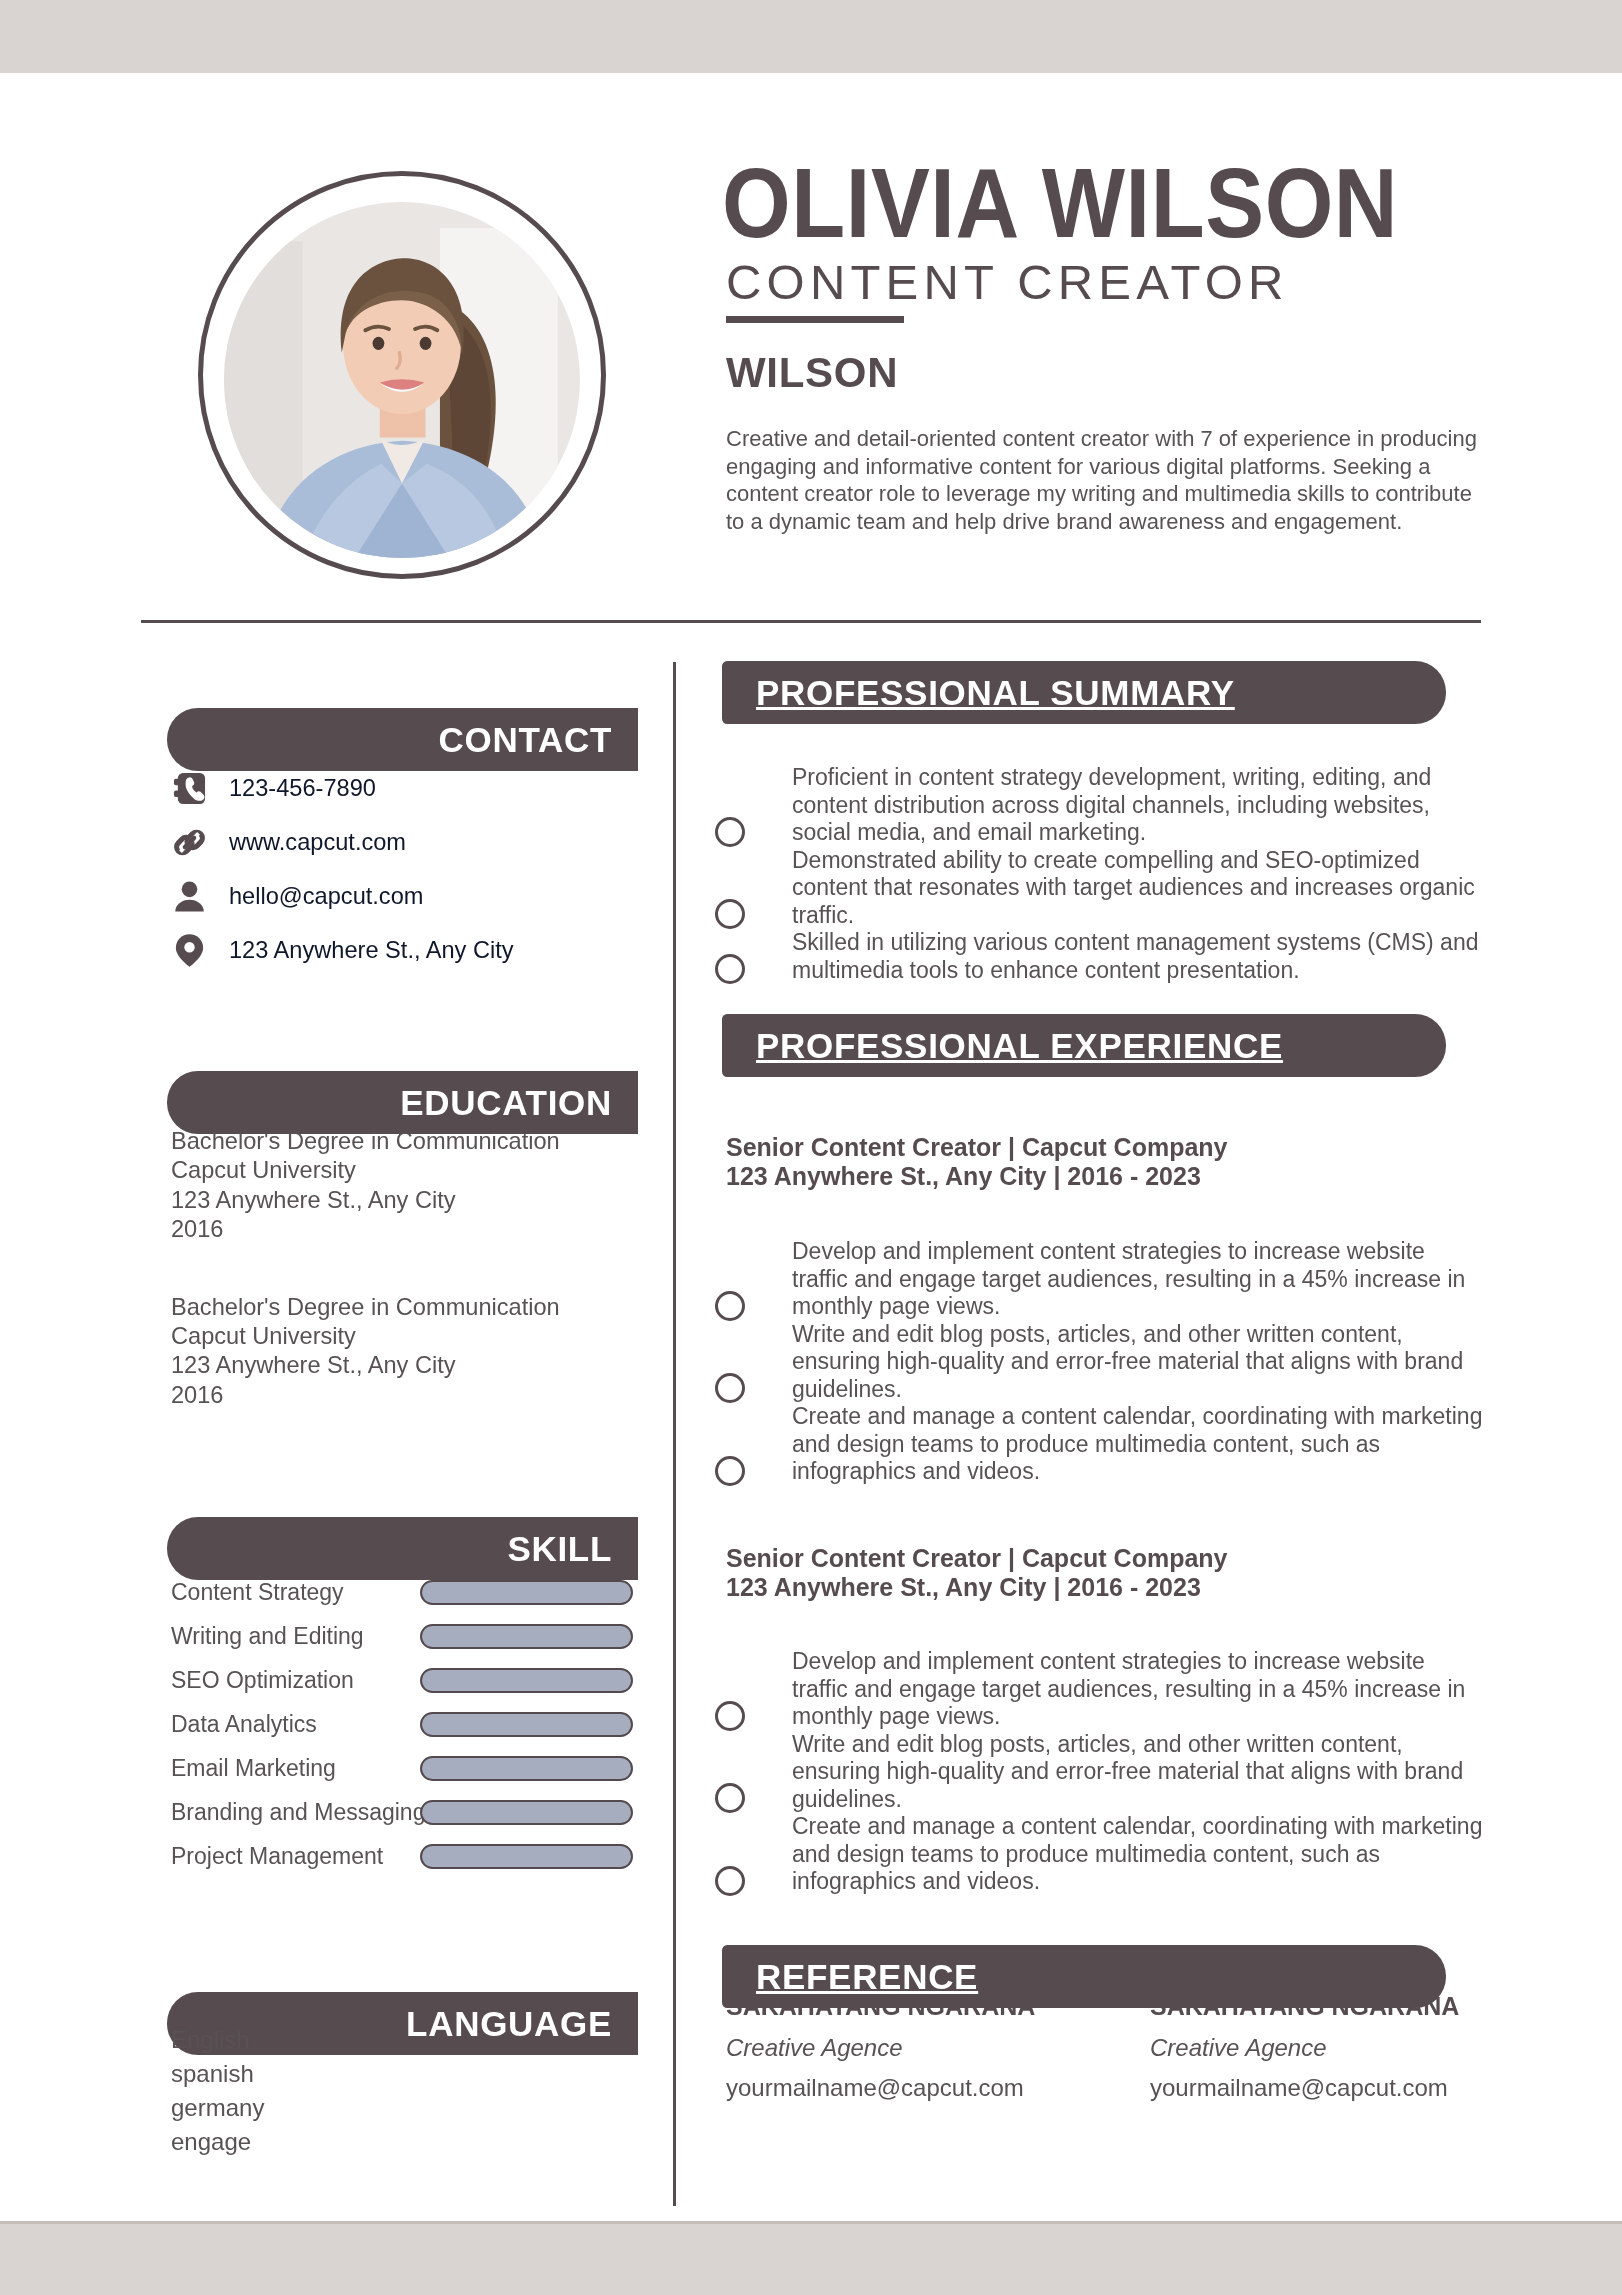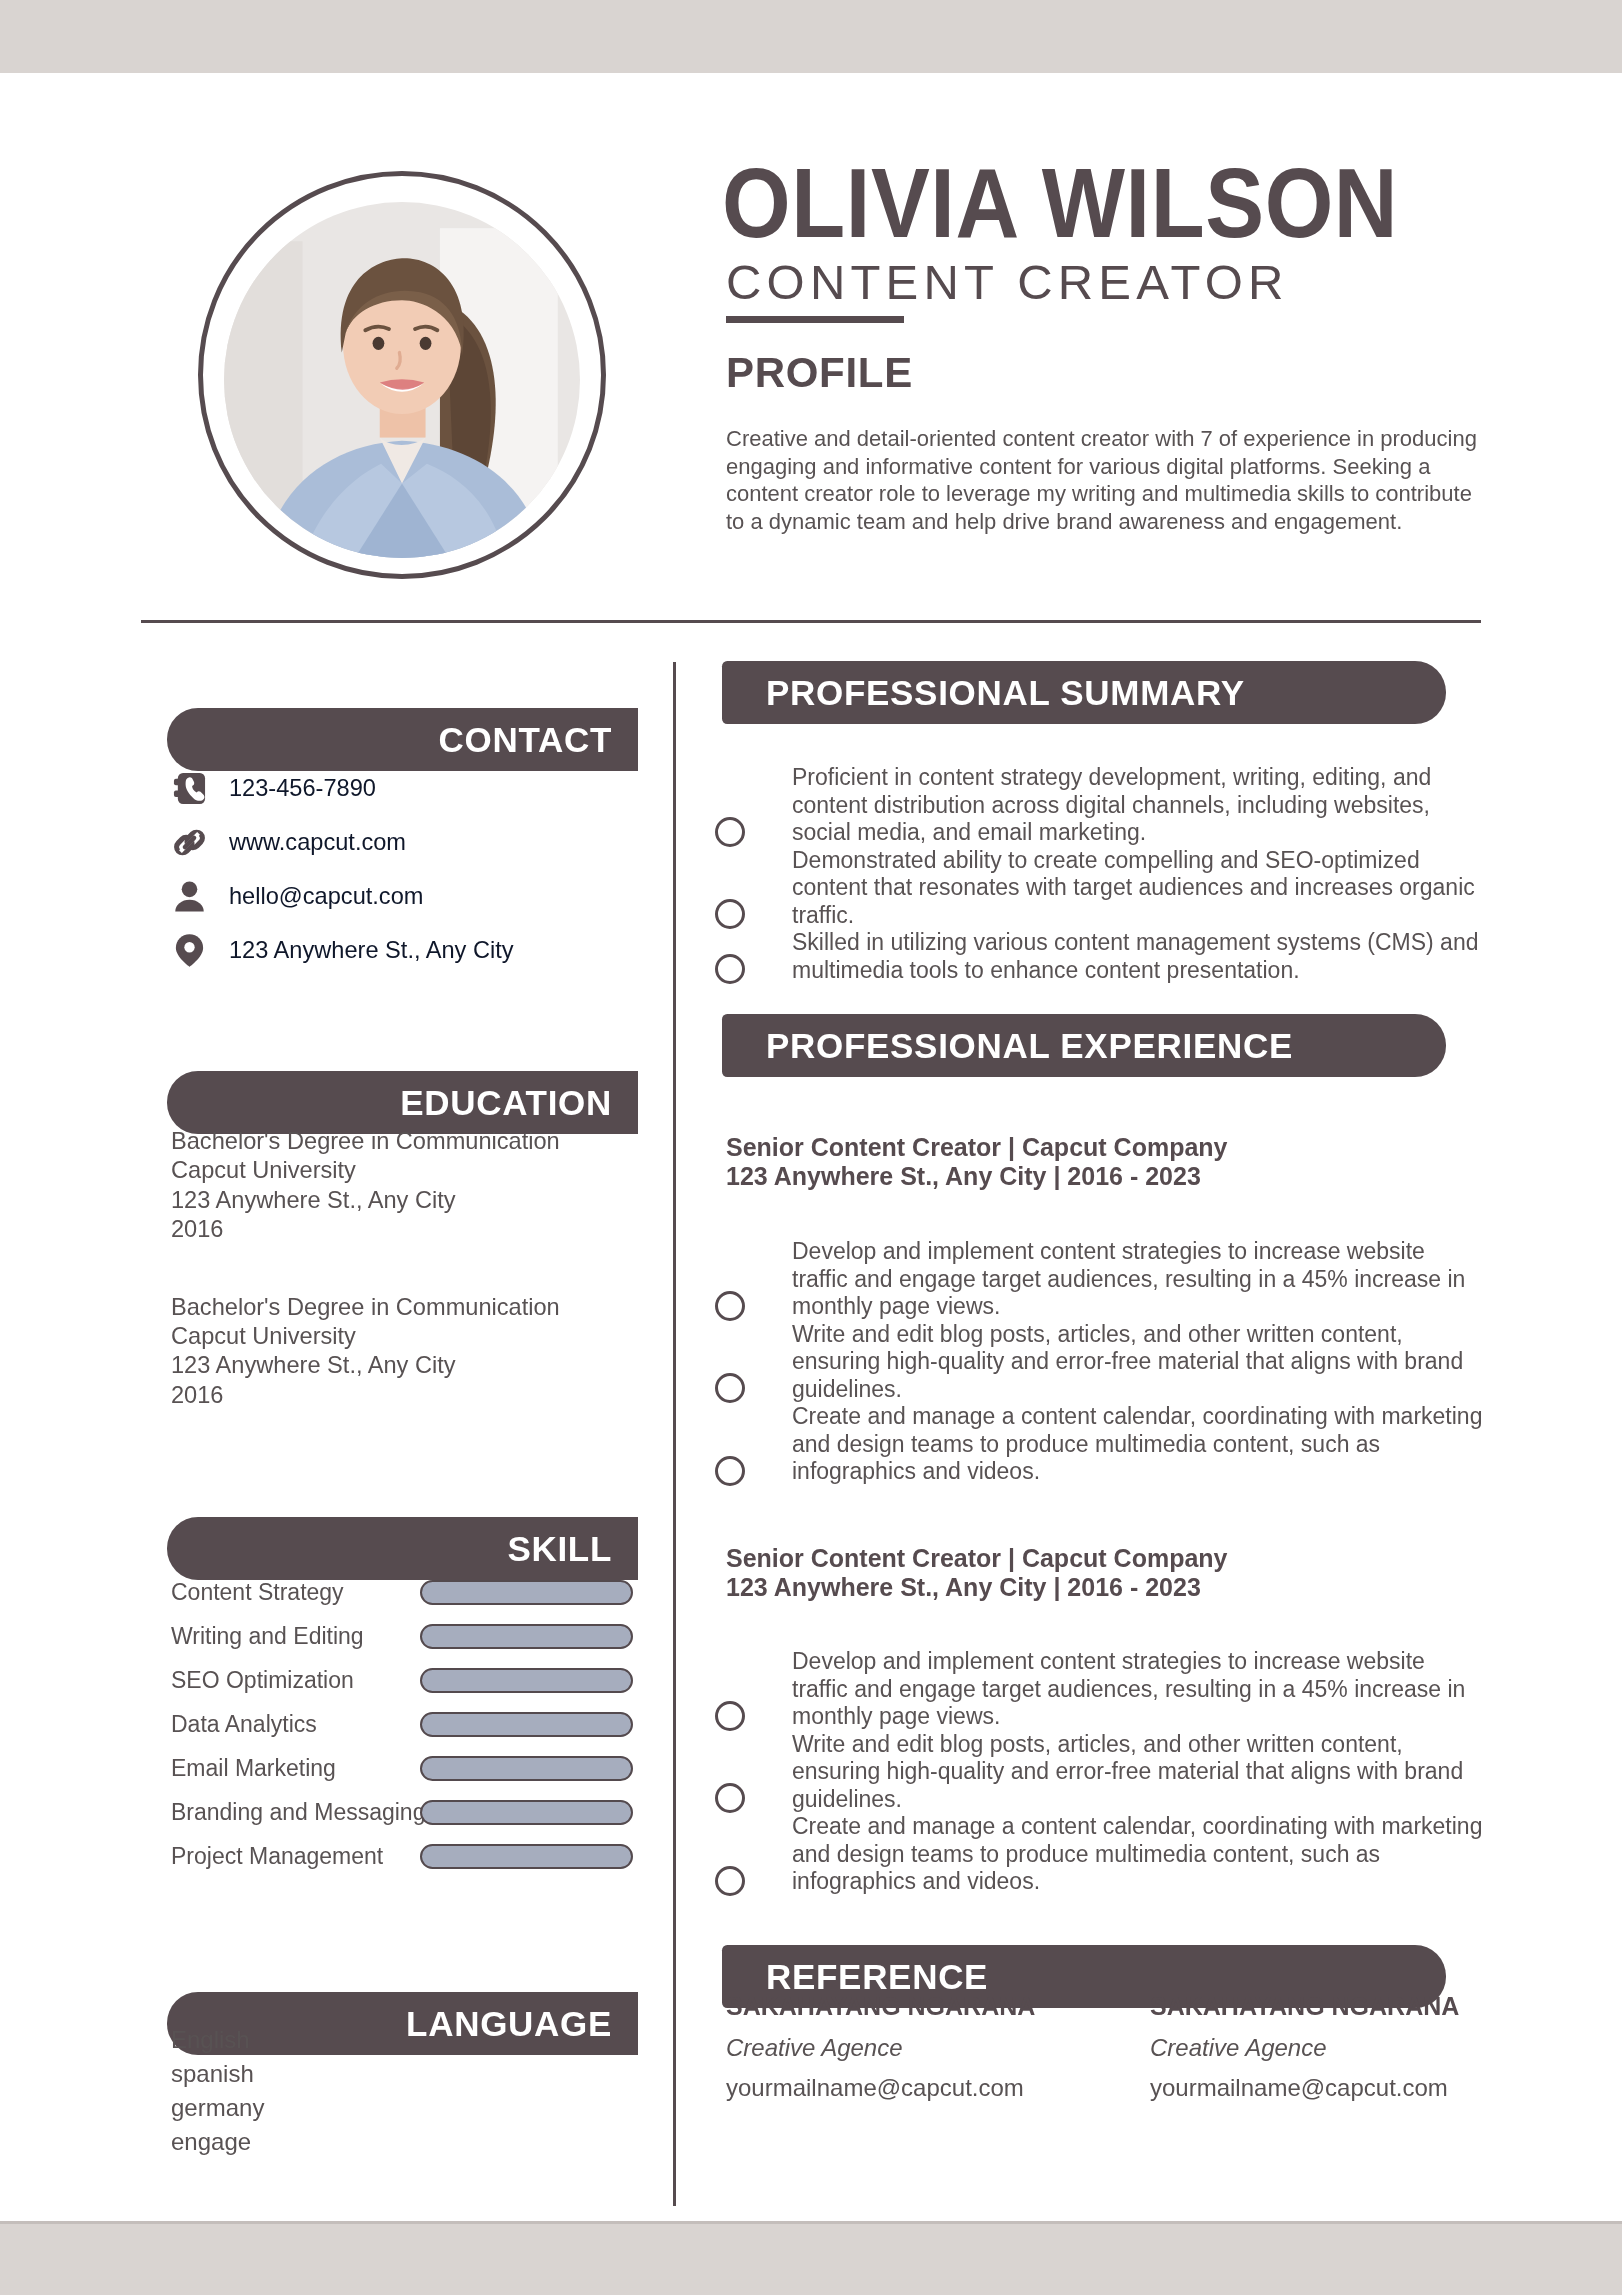--- a/index.html
+++ b/index.html
@@ -20,21 +20,21 @@
   #role-underline{left:726px;top:316px;width:178px;height:7.2px;background:#564b4f;}
   #profile-heading{left:726px;top:351px;font-size:42px;line-height:44px;font-weight:bold;color:#564b4f;letter-spacing:0.7px;}
   #profile-text{left:726px;top:425px;width:759px;font-size:22px;line-height:27.5px;color:#585253;}
   #header-divider{left:141px;top:620px;width:1340px;height:3.3px;background:#564b4f;}
   #column-divider{left:673px;top:662px;width:3.3px;height:1544px;background:#564b4f;}
 
   
   .banner{height:63px;background:#564b4f;color:#ffffff;font-size:35px;font-weight:bold;letter-spacing:0.7px;
           display:flex;align-items:center;box-sizing:border-box;white-space:nowrap;}
   .banner-l{left:167px;width:471px;border-radius:31px 0 0 31px;justify-content:flex-end;padding-right:26px;margin-top:47px;}
-  .banner-r{left:722px;width:724px;border-radius:5.2px 31px 31px 5.2px;justify-content:flex-start;padding-left:44px;}
+  .banner-r{left:722px;width:724px;border-radius:5.2px 31px 31px 5.2px;justify-content:flex-start;padding-left:34px;text-decoration:underline;}
   #contact-banner{top:661px;}
   #education-banner{top:1024px;}
   #skill-banner{top:1470px;}
   #language-banner{top:1945px;}
   #summary-banner{top:661px;}
   #experience-banner{top:1014px;}
   #reference-banner{top:1945px;}
 
   
   #contact-list{left:171px;top:761px;width:465px;}
@@ -113,21 +113,21 @@
       <ellipse cx="308" cy="216" rx="9" ry="10" fill="#4a3a32"></ellipse>
       <path d="M268,230 q4,16 -4,24" stroke="#e0ac92" stroke-width="5" fill="none" stroke-linecap="round"></path>
       <path d="M240,278 q32,24 64,0 q-30,14 -64,0 z" fill="#ffffff"></path>
       <path d="M238,276 q34,-10 68,0 q-32,22 -68,0 z" fill="#d97277" opacity=".85"></path>
     </svg>
   </div>
 
   <div class="abs" id="name">OLIVIA WILSON</div>
   <div class="abs" id="role">CONTENT CREATOR</div>
   <div class="abs" id="role-underline"></div>
-  <div class="abs" id="profile-heading">PROFILE</div>
+  <div class="abs" id="profile-heading">WILSON</div>
   <div class="abs" id="profile-text">Creative and detail-oriented content creator with 7 of experience in producing engaging and informative content for various digital platforms. Seeking a content creator role to leverage my writing and multimedia skills to contribute to a dynamic team and help drive brand awareness and engagement.</div>
 
   <div class="abs" id="header-divider"></div>
   <div class="abs" id="column-divider"></div>
 
   <div class="abs banner banner-l" id="contact-banner">CONTACT</div>
 
   <div class="abs" id="contact-list">
     <div class="crow">
       <span class="cicon">

